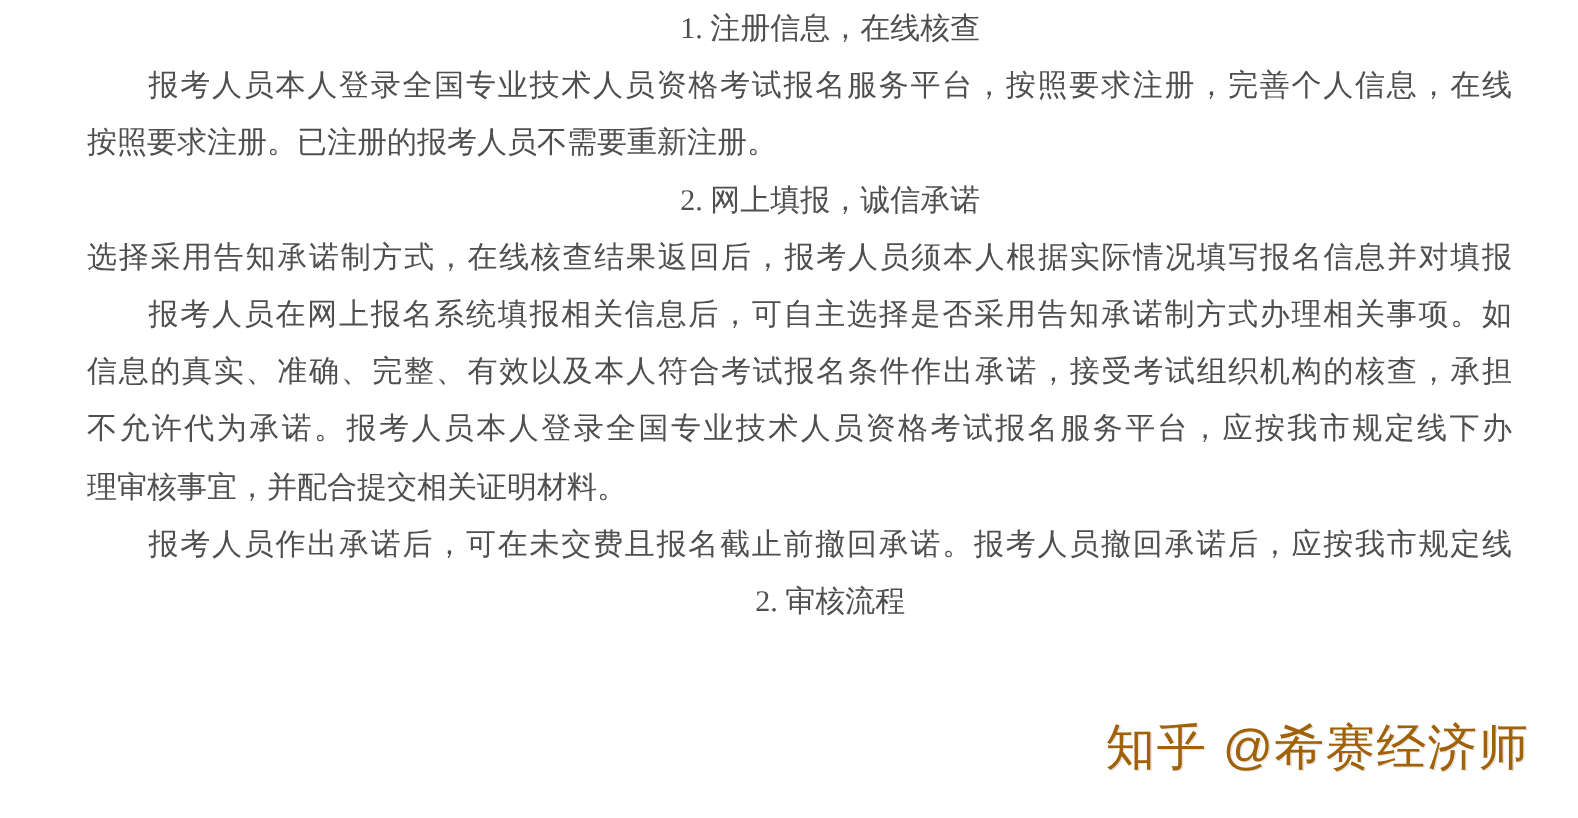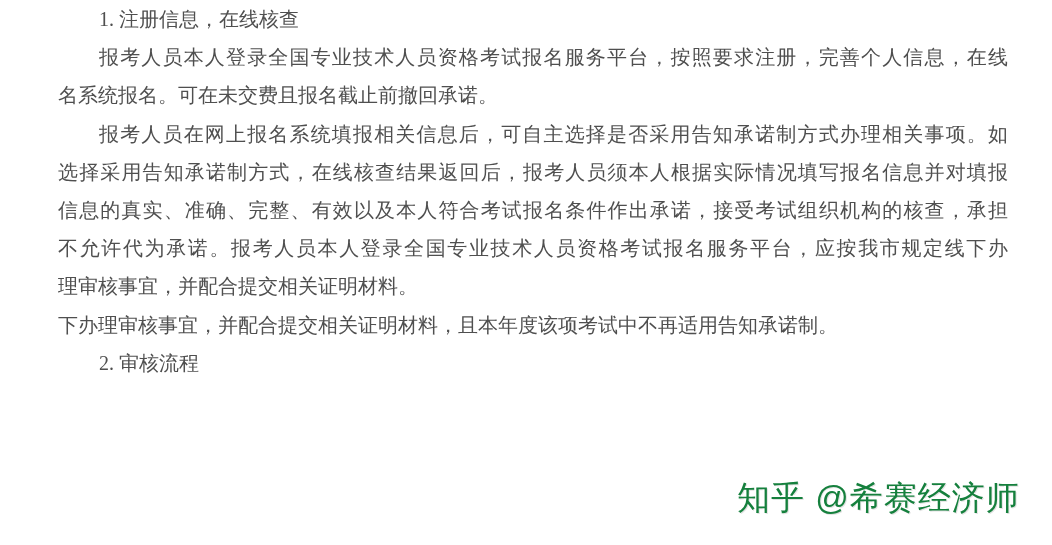--- a/index.html
+++ b/index.html
@@ -24,49 +24,51 @@
     font-weight: 400;
   }
   .line {
     height: 38.2px;
     line-height: 38.2px;
     white-space: normal;
     text-align: left;
   }
   .line.indent {
     text-indent: 41px;
+    text-align: center;
   }
   .line.justify {
     text-align: justify;
     text-align-last: justify;
     font-family: Liberation Serif, serif;
   }
   .watermark {
     position: absolute;
     left: 737px;
     top: 479px;
     font-size: 33px;
     line-height: 38px;
     letter-spacing: 1px;
     white-space: nowrap;
     font-family: "Liberation Sans", sans-serif;
-    color: #15803d;
+    color: #a16207;
     text-shadow: -2px -2px 0 rgba(255,255,255,0.95), 1px 1px 0 rgba(190,190,190,0.45);
     pointer-events: none;
   }
 </style>
 </head>
 <body>
 
 <div class="doc">
     <div class="line indent">1. 注册信息，在线核查</div>
     <div class="line indent justify">报考人员本人登录全国专业技术人员资格考试报名服务平台，按照要求注册，完善个人信息，在线</div>
-    <div class="line">名系统报名。可在未交费且报名截止前撤回承诺。</div>
+    <div class="line">按照要求注册。已注册的报考人员不需要重新注册。</div>
+    <div class="line indent">2. 网上填报，诚信承诺</div>
+    <div class="line justify">选择采用告知承诺制方式，在线核查结果返回后，报考人员须本人根据实际情况填写报名信息并对填报</div>
     <div class="line indent justify">报考人员在网上报名系统填报相关信息后，可自主选择是否采用告知承诺制方式办理相关事项。如</div>
-    <div class="line justify">选择采用告知承诺制方式，在线核查结果返回后，报考人员须本人根据实际情况填写报名信息并对填报</div>
     <div class="line justify">信息的真实、准确、完整、有效以及本人符合考试报名条件作出承诺，接受考试组织机构的核查，承担</div>
     <div class="line justify">不允许代为承诺。报考人员本人登录全国专业技术人员资格考试报名服务平台，应按我市规定线下办</div>
     <div class="line">理审核事宜，并配合提交相关证明材料。</div>
-    <div class="line">下办理审核事宜，并配合提交相关证明材料，且本年度该项考试中不再适用告知承诺制。</div>
+    <div class="line indent justify">报考人员作出承诺后，可在未交费且报名截止前撤回承诺。报考人员撤回承诺后，应按我市规定线</div>
     <div class="line indent">2. 审核流程</div>
   </div>
 
 <div class="watermark">知乎 @希赛经济师</div>
 
 </body></html>

